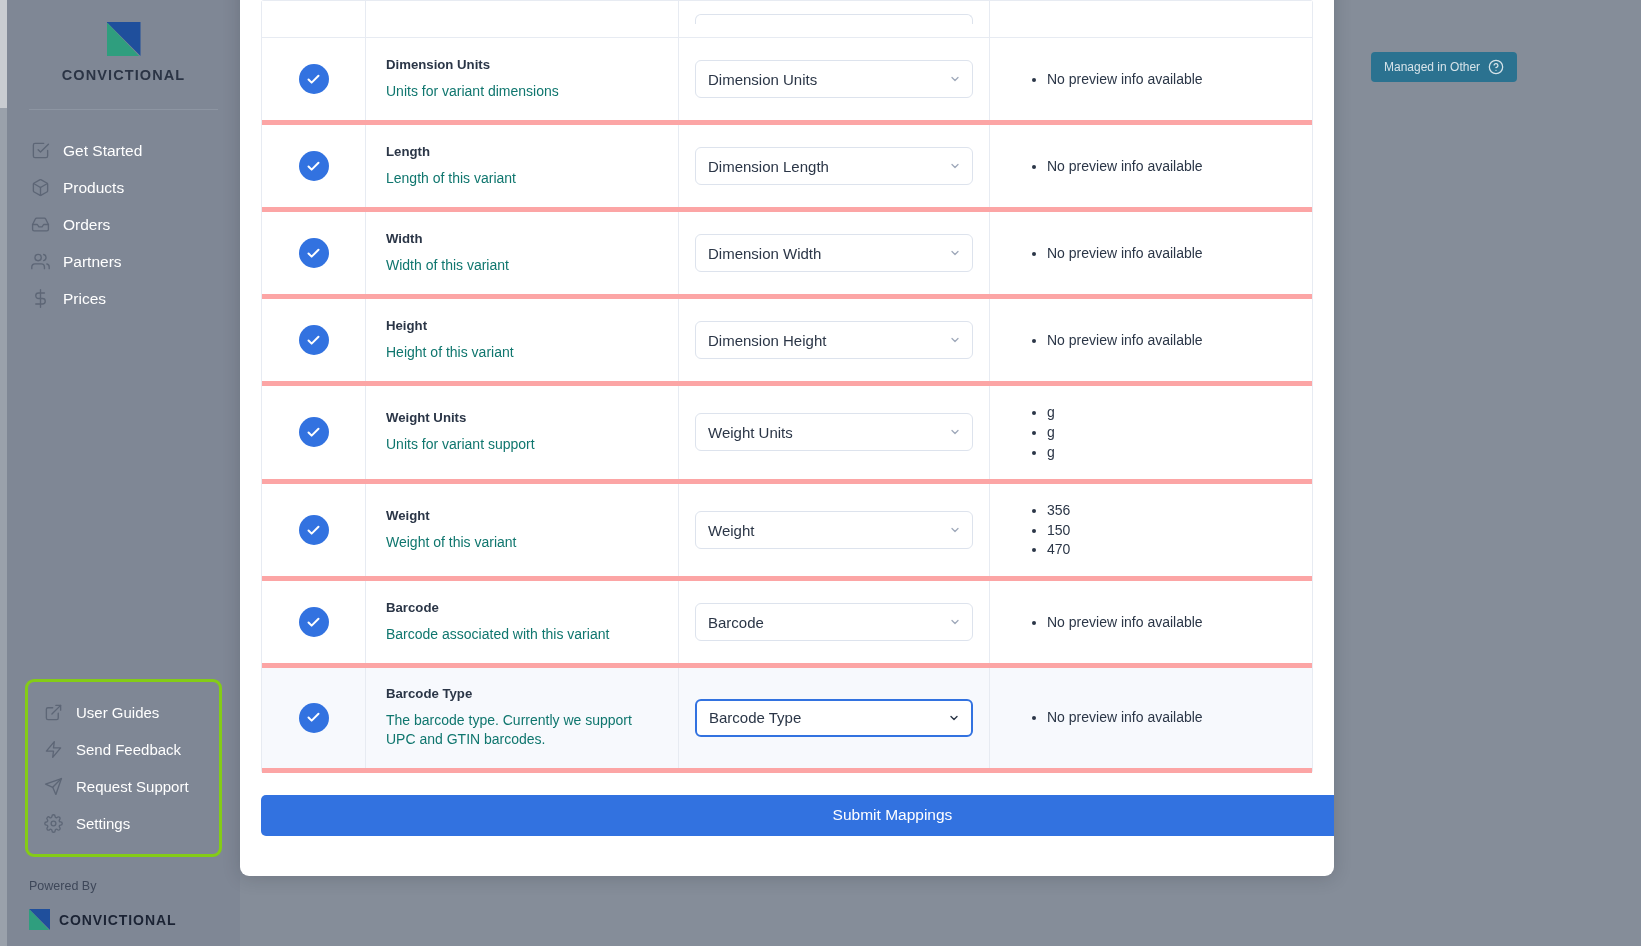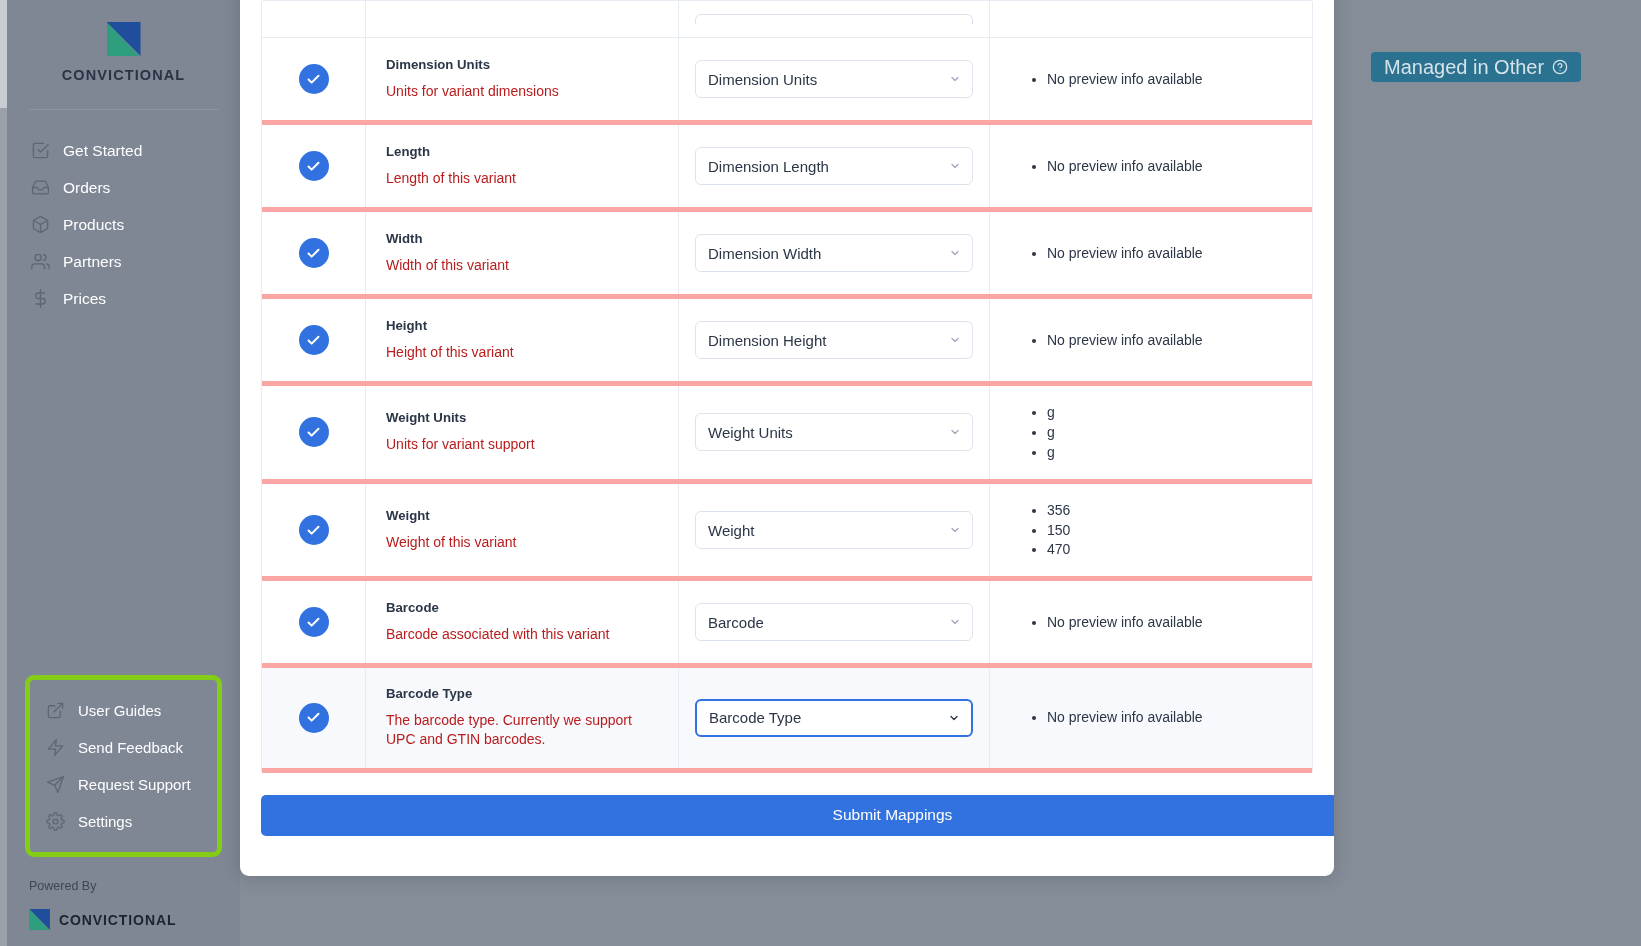--- a/index.html
+++ b/index.html
@@ -89,21 +89,21 @@
     font-size: 15.5px;
     cursor: pointer;
     border-radius: 6px;
   }
   .nav-item .ico { width: 19px; height: 19px; flex: none; display:block; color:#5d6676; }
   .nav-item .ico svg { width: 19px; height: 19px; display: block; }
 
   .spacer { flex: 1 1 auto; }
 
   .help-box {
-    border: 5px solid #84cc16;
+    border: 3px solid #84cc16;
     border-radius: 9px;
     padding: 12px 6px;
     margin-bottom: 22px;
     margin-top: 34px;
   }
   .help-box .nav-item { font-size: 15px; padding: 9px 10px; }
 
   .powered {
     padding: 0 4px 16px 4px;
   }
@@ -177,21 +177,21 @@
     width: 313px; flex: none;
     border-right: 1px solid #e7ebf2;
     padding: 18px 22px 18px 20px;
     display: flex; flex-direction: column; justify-content: center;
   }
   .f-title {
     font-size: 13.2px; font-weight: 700; color: #2b3647;
     margin-bottom: 9px; line-height: 1.2;
   }
   .f-desc {
-    font-size: 14px; color: #b91c1c; line-height: 1.37;
+    font-size: 14px; color: #0f766e; line-height: 1.37;
   }
 
   .c-select {
     width: 311px; flex: none;
     border-right: 1px solid #e7ebf2;
     display: flex; align-items: center;
     padding: 0 16px;
   }
   .sel {
     width: 280px;
@@ -258,21 +258,21 @@
   
   .managed-badge {
     position: absolute;
     left: 1371px; top: 52px;
     height: 30px;
     background: #2b7290;
     border-radius: 4px;
     display: flex; align-items: center; gap: 8px;
     padding: 0 13px;
     color: #d6e3e9;
-    font-size: 20px;
+    font-size: 12px;
     cursor: pointer;
   }
   .managed-badge .q { width: 16px; height: 16px; display:block; }
   .managed-badge .q svg { width:16px; height:16px; display:block; }
 </style>
 </head>
 <body>
 
 <div class="page">
 
@@ -300,36 +300,36 @@
             <path d="M9 11l3 3L22 4"></path>
               <path d="M21 12v7a2 2 0 0 1-2 2H5a2 2 0 0 1-2-2V5a2 2 0 0 1 2-2h11"></path>
           </svg>
         </span>
         <span>Get Started</span>
       </div>
 
       <div class="nav-item">
         <span class="ico">
           <svg viewBox="0 0 24 24" fill="none" stroke="currentColor" stroke-width="1.7" stroke-linecap="round" stroke-linejoin="round">
-            <path d="M22 12h-6l-2 3h-4l-2-3H2"></path>
-            <path d="M5.45 5.11L2 12v6a2 2 0 0 0 2 2h16a2 2 0 0 0 2-2v-6l-3.45-6.89A2 2 0 0 0 16.76 4H7.24a2 2 0 0 0-1.79 1.11z"></path>
-          </svg>
-        </span>
-        <span>Orders</span>
-      </div>
-
-      <div class="nav-item">
-        <span class="ico">
-          <svg viewBox="0 0 24 24" fill="none" stroke="currentColor" stroke-width="1.7" stroke-linecap="round" stroke-linejoin="round">
             <path d="M21 16V8a2 2 0 0 0-1-1.73l-7-4a2 2 0 0 0-2 0l-7 4A2 2 0 0 0 3 8v8a2 2 0 0 0 1 1.73l7 4a2 2 0 0 0 2 0l7-4A2 2 0 0 0 21 16z"></path>
             <path d="M3.27 6.96L12 12.01l8.73-5.05"></path>
               <path d="M12 22.08V12"></path>
           </svg>
         </span>
         <span>Products</span>
+      </div>
+
+      <div class="nav-item">
+        <span class="ico">
+          <svg viewBox="0 0 24 24" fill="none" stroke="currentColor" stroke-width="1.7" stroke-linecap="round" stroke-linejoin="round">
+            <path d="M22 12h-6l-2 3h-4l-2-3H2"></path>
+            <path d="M5.45 5.11L2 12v6a2 2 0 0 0 2 2h16a2 2 0 0 0 2-2v-6l-3.45-6.89A2 2 0 0 0 16.76 4H7.24a2 2 0 0 0-1.79 1.11z"></path>
+          </svg>
+        </span>
+        <span>Orders</span>
       </div>
 
       <div class="nav-item">
         <span class="ico">
           <svg viewBox="0 0 24 24" fill="none" stroke="currentColor" stroke-width="1.7" stroke-linecap="round" stroke-linejoin="round">
             <path d="M17 21v-2a4 4 0 0 0-4-4H5a4 4 0 0 0-4 4v2"></path>
             <circle cx="9" cy="7" r="4"></circle>
             <path d="M23 21v-2a4 4 0 0 0-3-3.87"></path>
               <path d="M16 3.13a4 4 0 0 1 0 7.75"></path>
           </svg>

